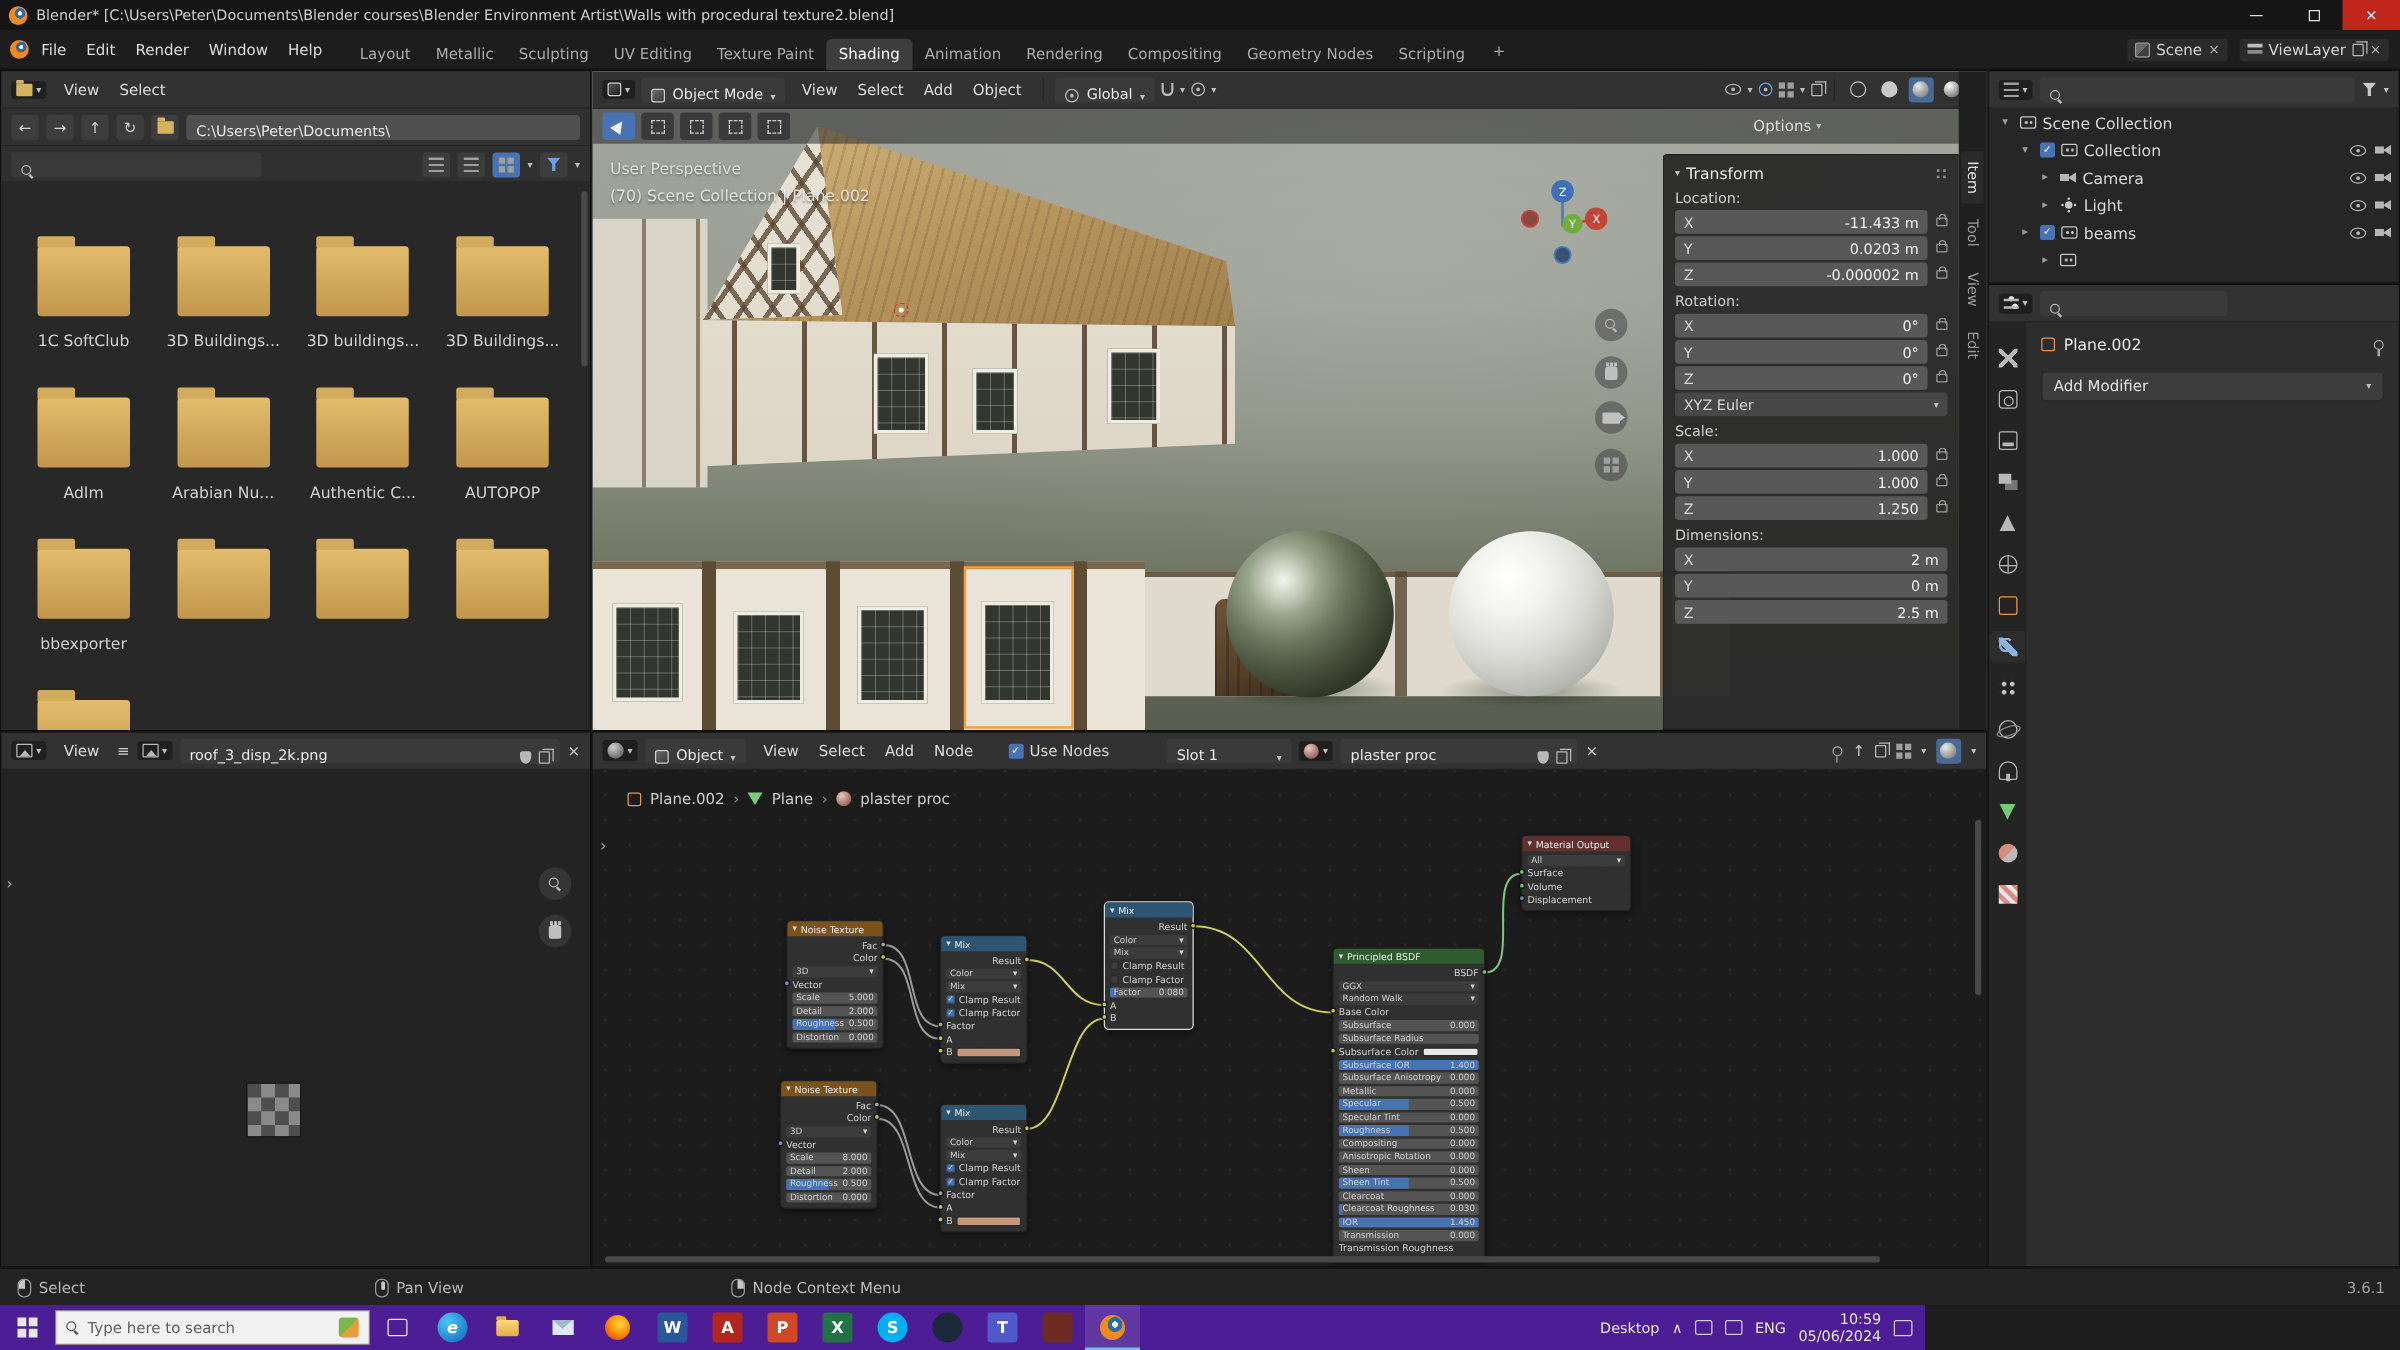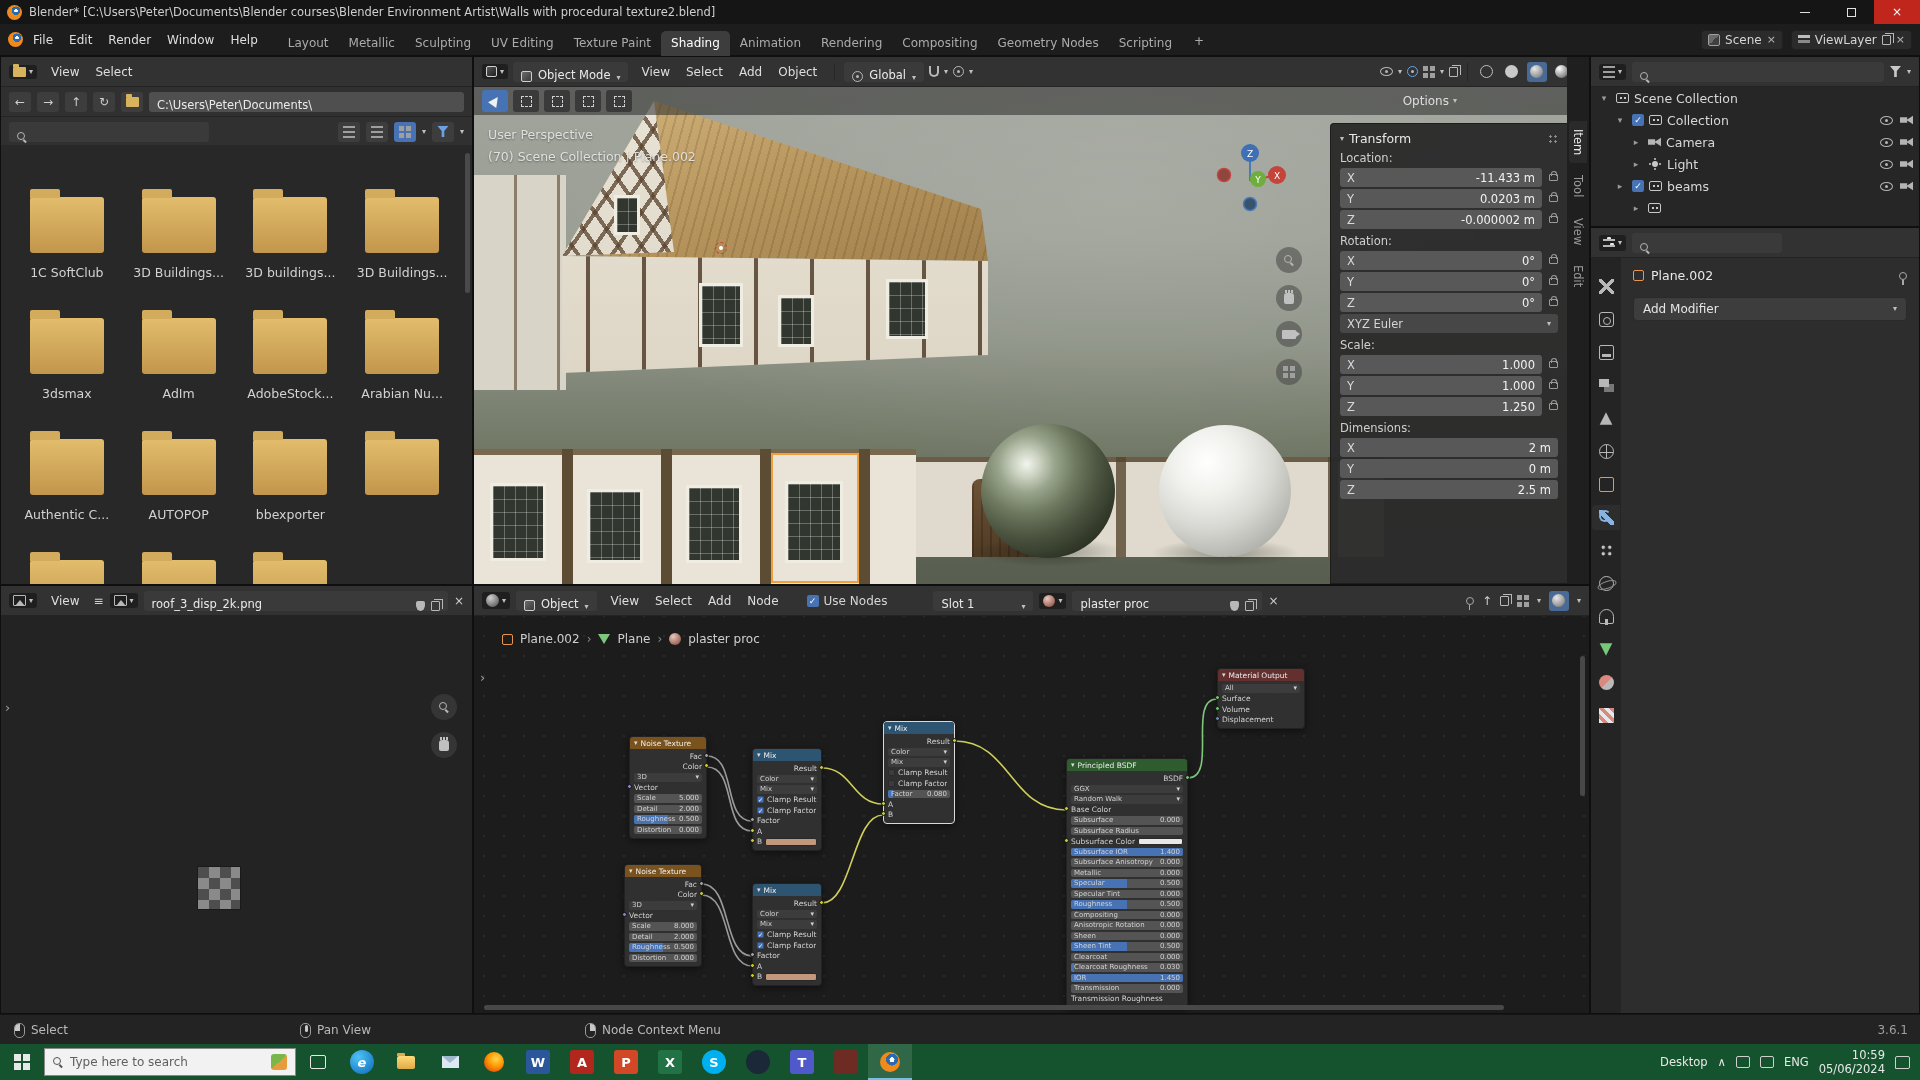--- a/index.html
+++ b/index.html
@@ -231,21 +231,21 @@
 .statusbar{position:absolute;left:0;top:1014px;width:1920px;height:30px;background:#232323;border-top:1px solid #151515;color:#b9b9b9;font-size:12px;}
 .hint{position:absolute;top:0;height:30px;display:flex;align-items:center;gap:6px;}
 .mouse{width:11px;height:15px;border:1.2px solid #9a9a9a;border-radius:5px;position:relative;flex:none;}
 .mouse::before{content:'';position:absolute;background:#c8c8c8;}
 .mouse.left::before{left:0;top:0;width:5px;height:7px;border-radius:4px 0 0 0;}
 .mouse.middle::before{left:4px;top:1px;width:3px;height:7px;border-radius:2px;}
 .mouse.right::before{right:0;top:0;width:5px;height:7px;border-radius:0 4px 0 0;}
 .version{position:absolute;right:12px;top:0;height:30px;display:flex;align-items:center;color:#9f9f9f;}
 
 
-.taskbar{position:absolute;left:0;top:1044px;width:1920px;height:36px;background:#14532d;display:flex;align-items:center;}
+.taskbar{position:absolute;left:0;top:1044px;width:1540px;height:36px;background:#4c1d95;display:flex;align-items:center;}
 .tbi{width:44px;height:36px;display:flex;align-items:center;justify-content:center;flex:none;}
 .tbi.active{background:rgba(255,255,255,.12);box-shadow:inset 0 -2px 0 #76c0e8;}
 .winlogo{width:16px;height:16px;background:linear-gradient(#e8e8e8,#e8e8e8) 0 0/7px 7px no-repeat,linear-gradient(#e8e8e8,#e8e8e8) 9px 0/7px 7px no-repeat,linear-gradient(#e8e8e8,#e8e8e8) 0 9px/7px 7px no-repeat,linear-gradient(#e8e8e8,#e8e8e8) 9px 9px/7px 7px no-repeat;}
 .tsearch{width:252px;height:28px;background:#f2f2f2;border:1px solid #888;display:flex;align-items:center;gap:7px;padding:0 8px;flex:none;}
 .tsearch .i-mag::before{border-color:#555;}
 .tsearch .i-mag::after{background:#555;}
 .tsearch-input{border:none;outline:none;background:transparent;font-size:12px;color:#444;width:180px;font-family:inherit;}
 .tsearch-input::placeholder{color:#5f5f5f;}
 .sparkle{width:16px;height:16px;border-radius:3px;background:linear-gradient(135deg,#7ab648 50%,#e89b3c 50%);margin-left:auto;}
 .appic{width:24px;height:24px;display:flex;align-items:center;justify-content:center;border-radius:3px;color:#fff;font-weight:bold;font-size:13px;}
@@ -374,29 +374,21 @@
           <div class="folder">
             <div class="folder-icon"></div>
             <div class="folder-label">3D buildings...</div>
           </div>
           <div class="folder">
             <div class="folder-icon"></div>
             <div class="folder-label">3D Buildings...</div>
           </div>
           <div class="folder">
             <div class="folder-icon"></div>
-            <div class="folder-label">3dsmax</div>
-          </div>
-          <div class="folder">
-            <div class="folder-icon"></div>
             <div class="folder-label">AdIm</div>
-          </div>
-          <div class="folder">
-            <div class="folder-icon"></div>
-            <div class="folder-label">AdobeStock...</div>
           </div>
           <div class="folder">
             <div class="folder-icon"></div>
             <div class="folder-label">Arabian Nu...</div>
           </div>
           <div class="folder">
             <div class="folder-icon"></div>
             <div class="folder-label">Authentic C...</div>
           </div>
           <div class="folder">

